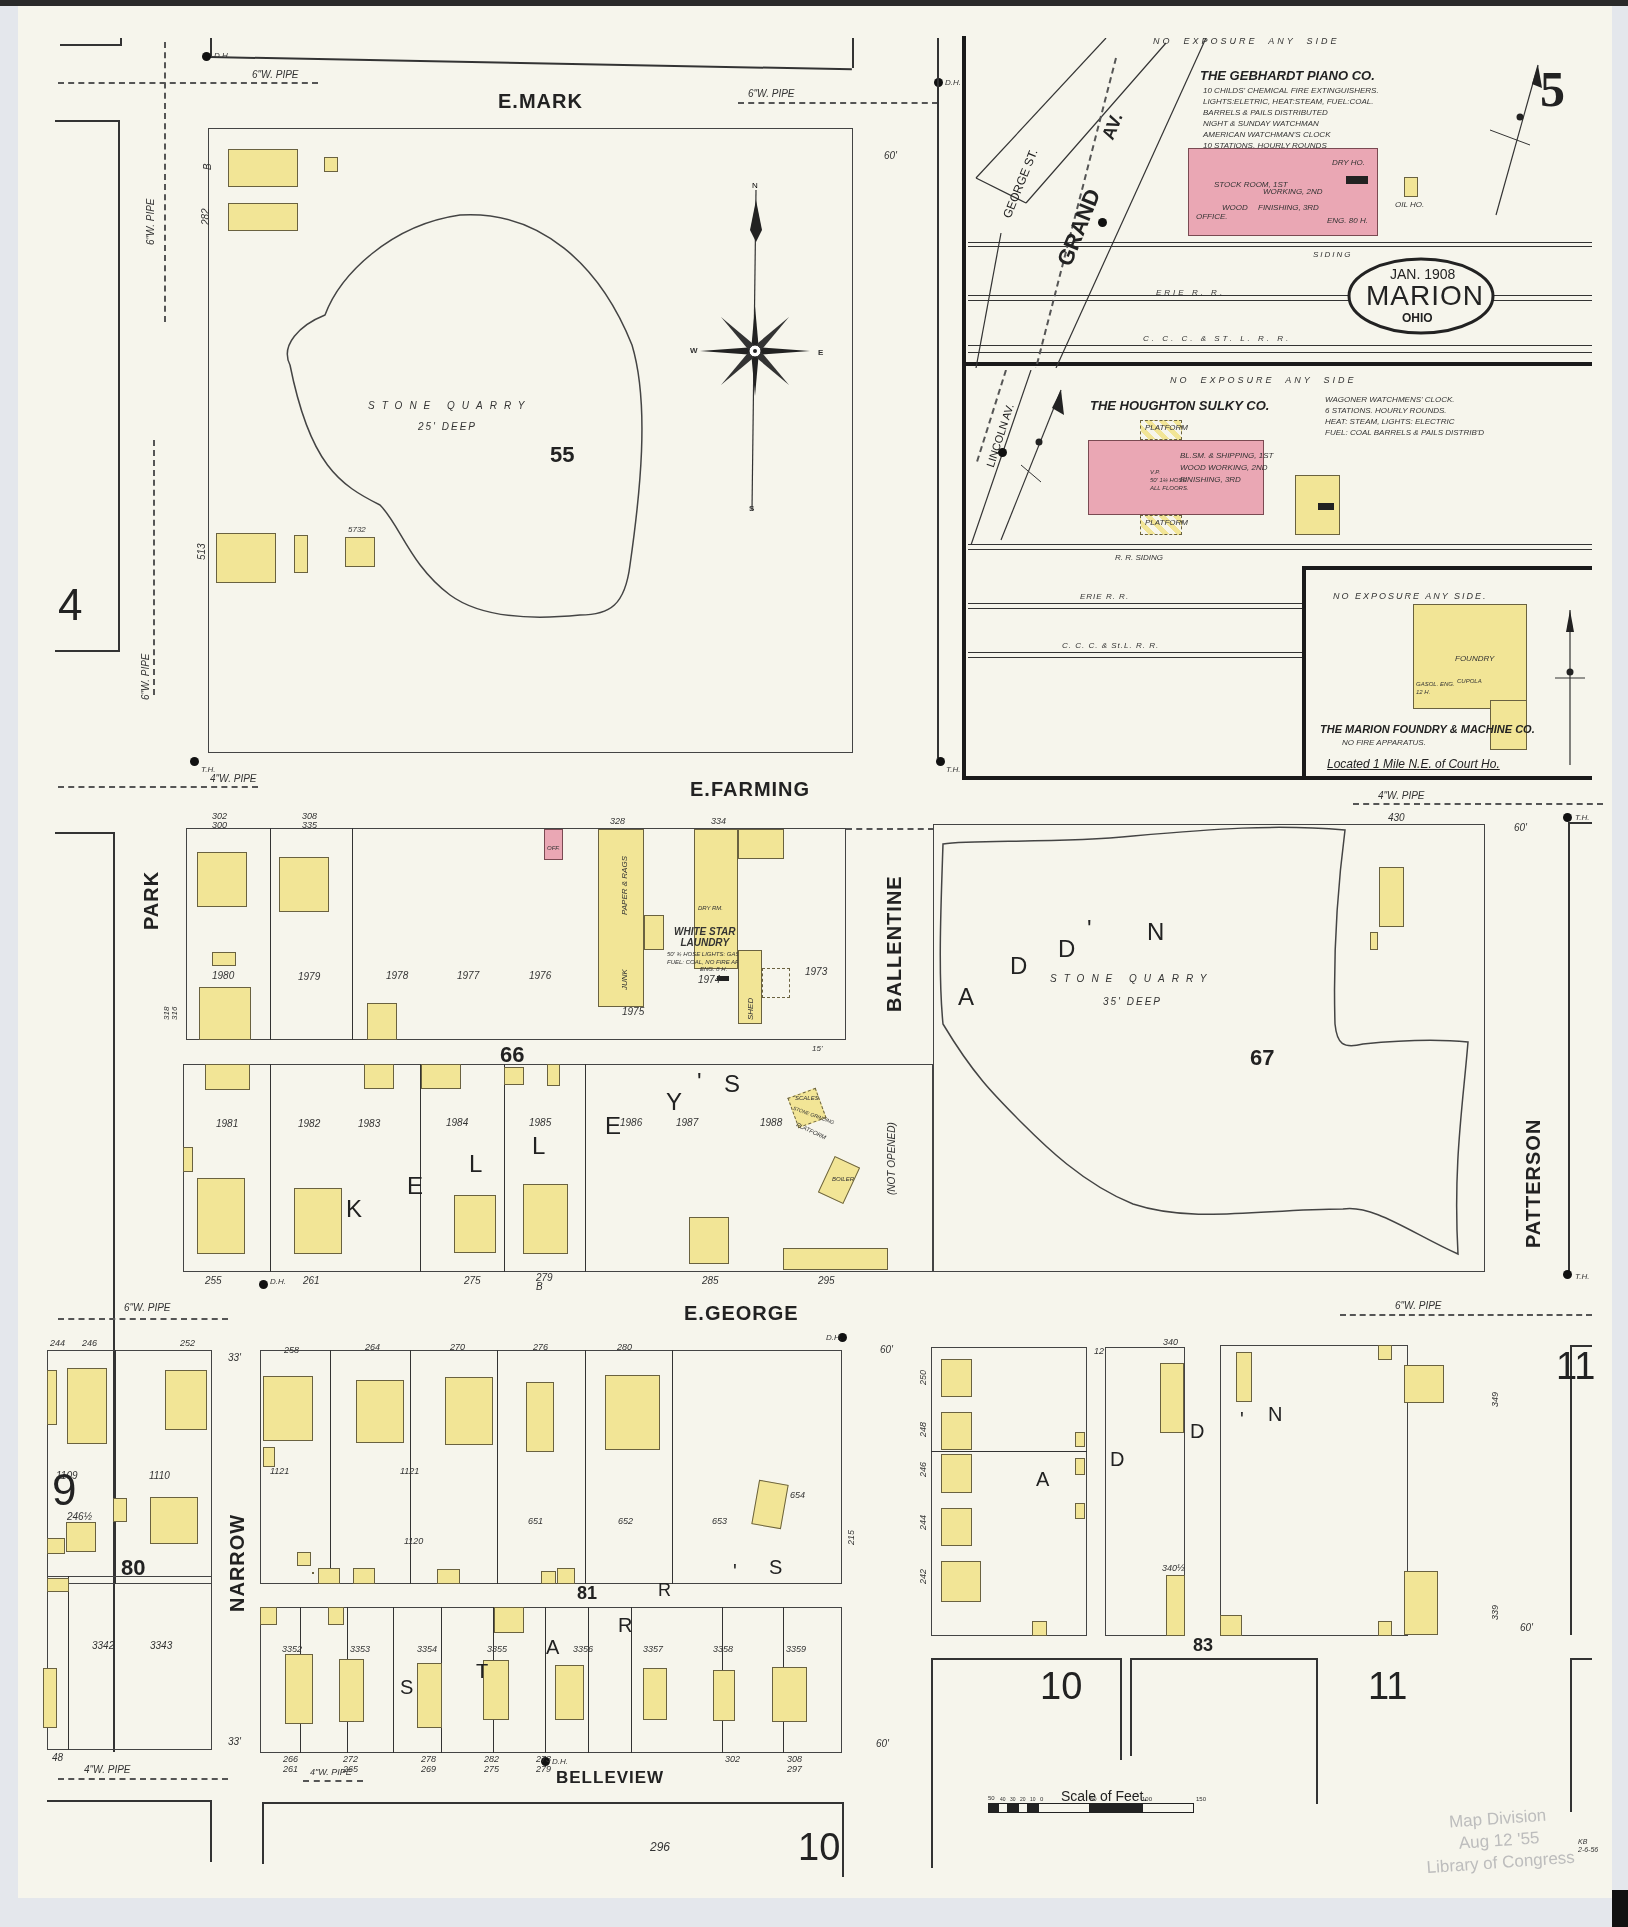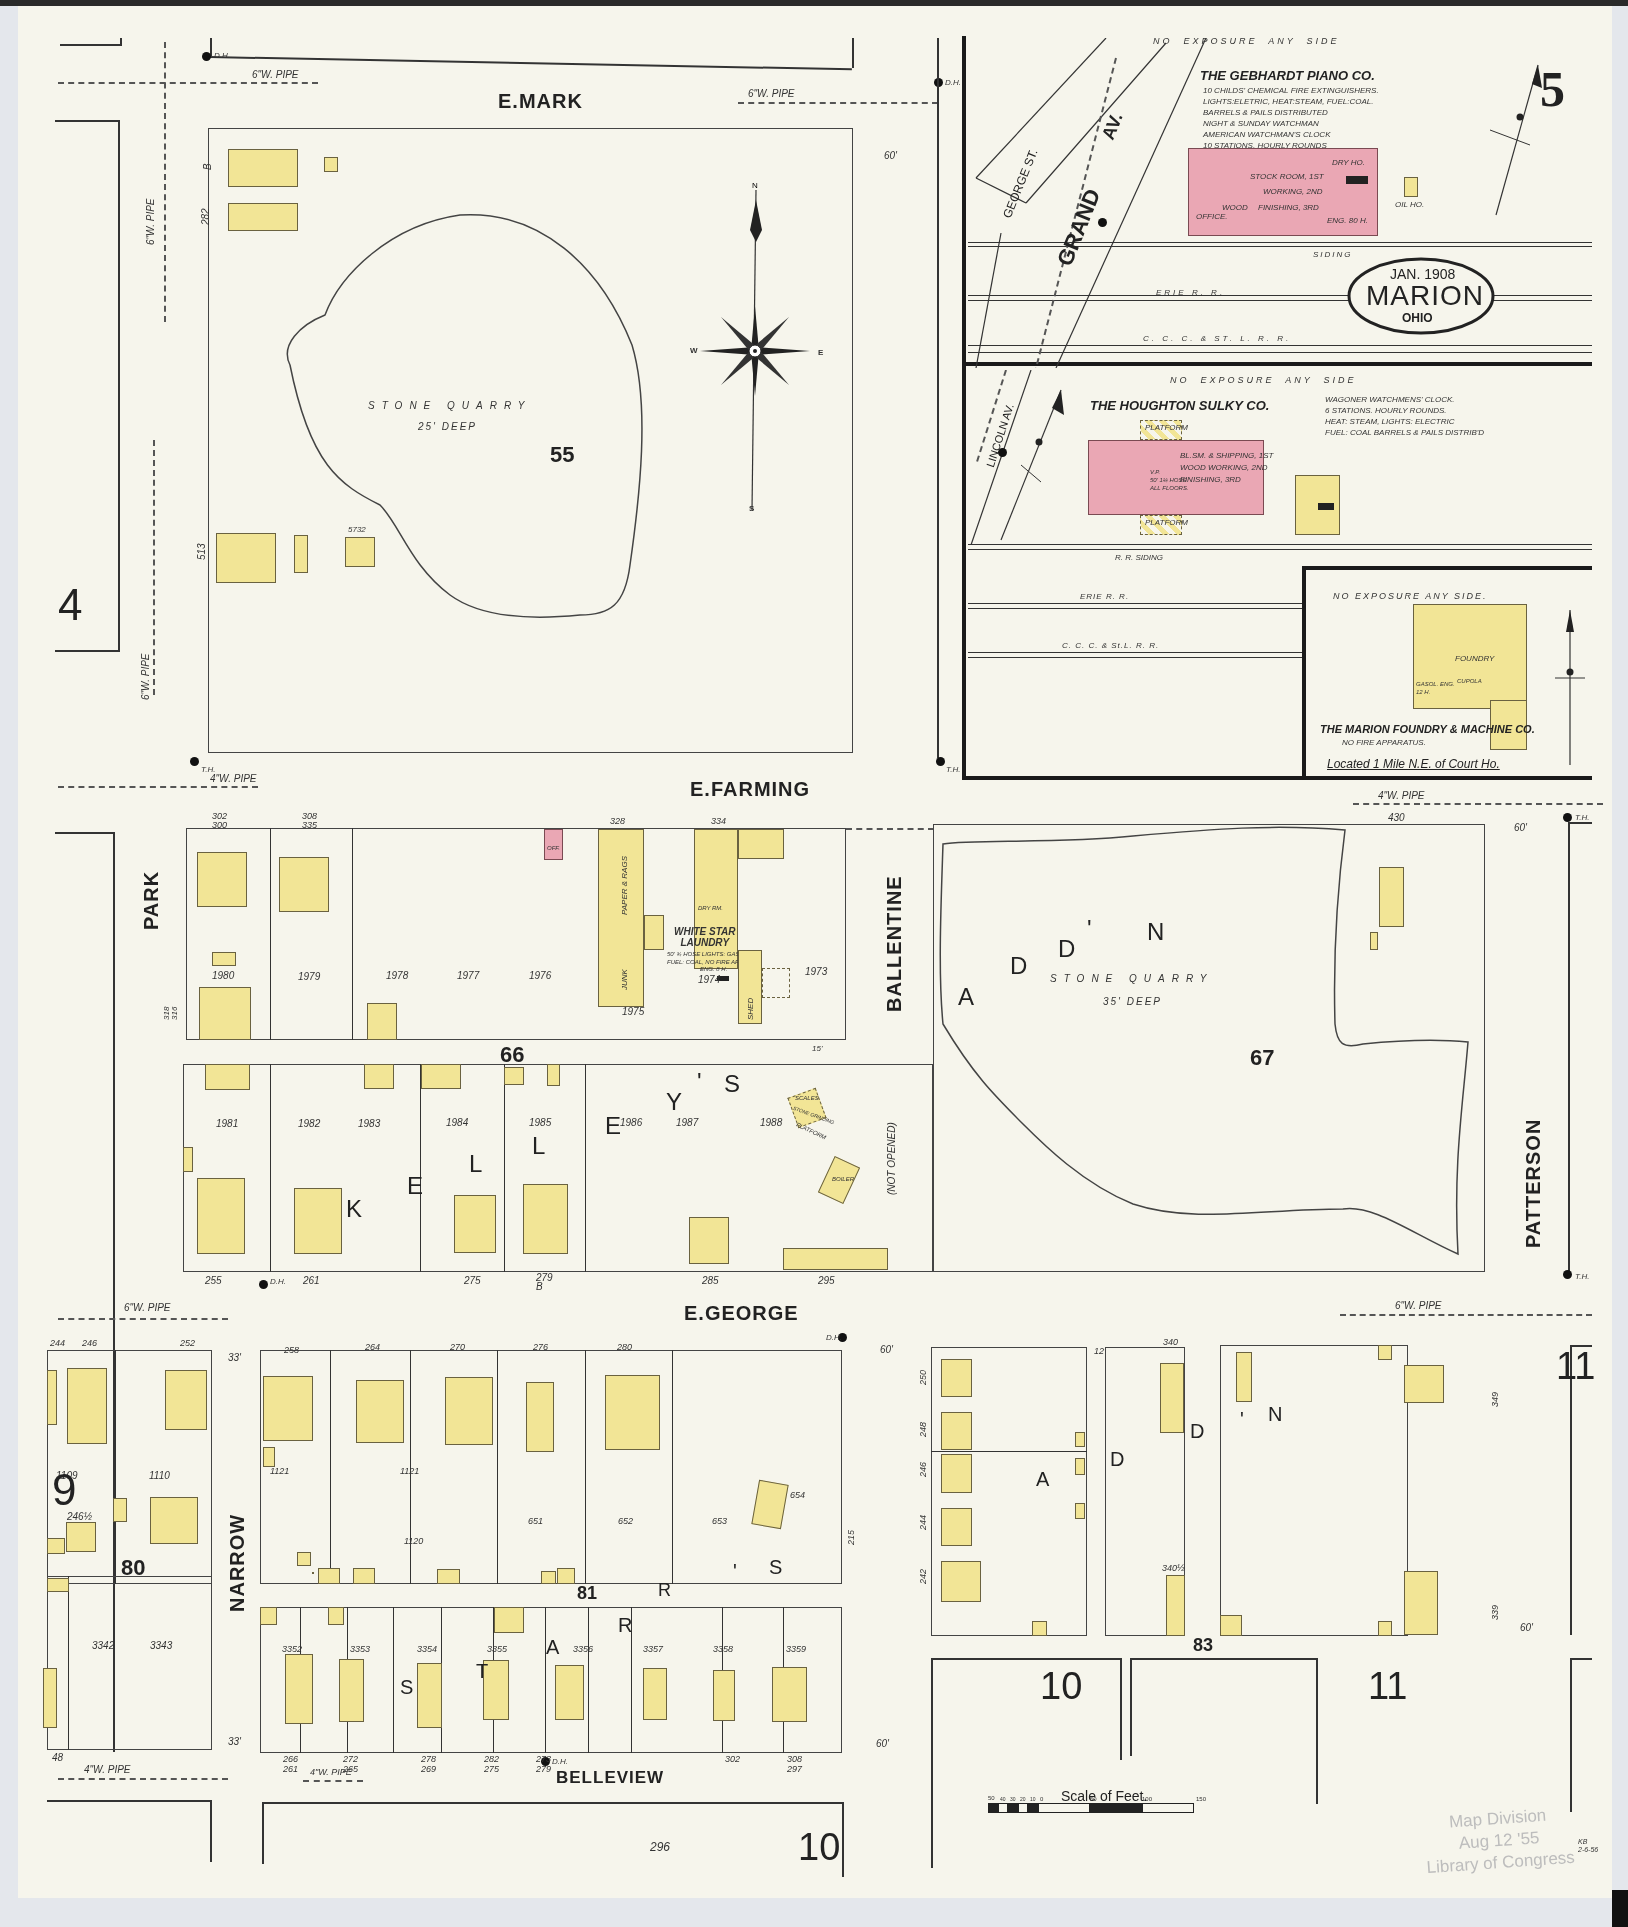--- a/index.html
+++ b/index.html
@@ -117,21 +117,21 @@
 
 <div class="note" style="left:1153px;top:35px;letter-spacing:3px;">NO  EXPOSURE  ANY  SIDE</div>
 <div class="title" style="left:1200px;top:68px;">THE GEBHARDT PIANO CO.</div>
 <div class="note" style="left:1203px;top:85px;font-size:8px;line-height:11px;">10 CHILDS' CHEMICAL FIRE EXTINGUISHERS.
 LIGHTS:ELETRIC, HEAT:STEAM, FUEL:COAL.
 BARRELS &amp; PAILS DISTRIBUTED
 NIGHT &amp; SUNDAY WATCHMAN
 AMERICAN WATCHMAN'S CLOCK
 10 STATIONS, HOURLY ROUNDS</div>
 <div class="bld pink" style="left:1188px;top:148px;width:190px;height:88px;"></div>
-<div class="tiny" style="left:1214px;top:172px;margin-left:36px;">STOCK ROOM, 1ST</div>
+<div class="tiny" style="left:1214px;top:180px;">STOCK ROOM, 1ST</div>
 <div class="tiny" style="left:1222px;top:203px;">WOOD</div>
 <div class="tiny" style="left:1263px;top:187px;">WORKING, 2ND</div>
 <div class="tiny" style="left:1258px;top:203px;">FINISHING, 3RD</div>
 <div class="tiny" style="left:1196px;top:212px;">OFFICE.</div>
 <div class="tiny" style="left:1332px;top:158px;">DRY HO.</div>
 <div class="tiny" style="left:1327px;top:216px;">ENG. 80 H.</div>
 <div class="abs" style="left:1346px;top:176px;width:22px;height:8px;background:#222;"></div>
 <div class="bld" style="left:1404px;top:177px;width:14px;height:20px;"></div>
 <div class="tiny" style="left:1395px;top:200px;">OIL HO.</div>
 <div class="sheetnum" style="left:1540px;top:60px;font-weight:bold;font-family:'Liberation Serif',serif;font-size:50px;">5</div>

